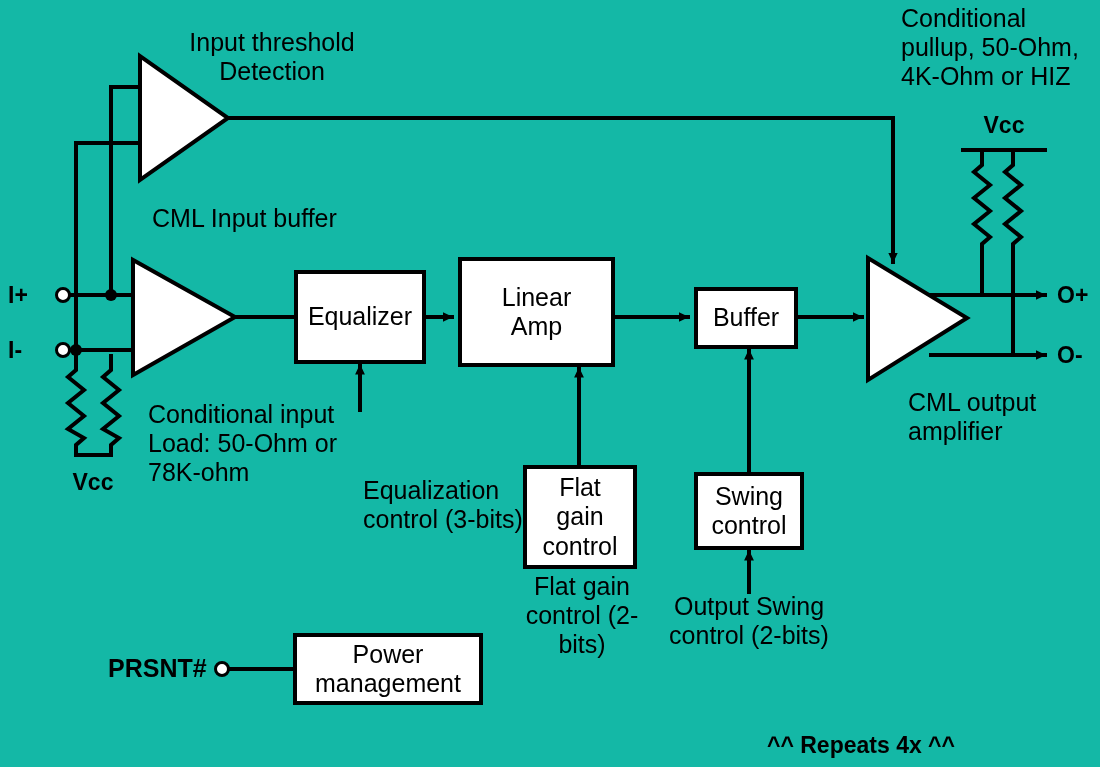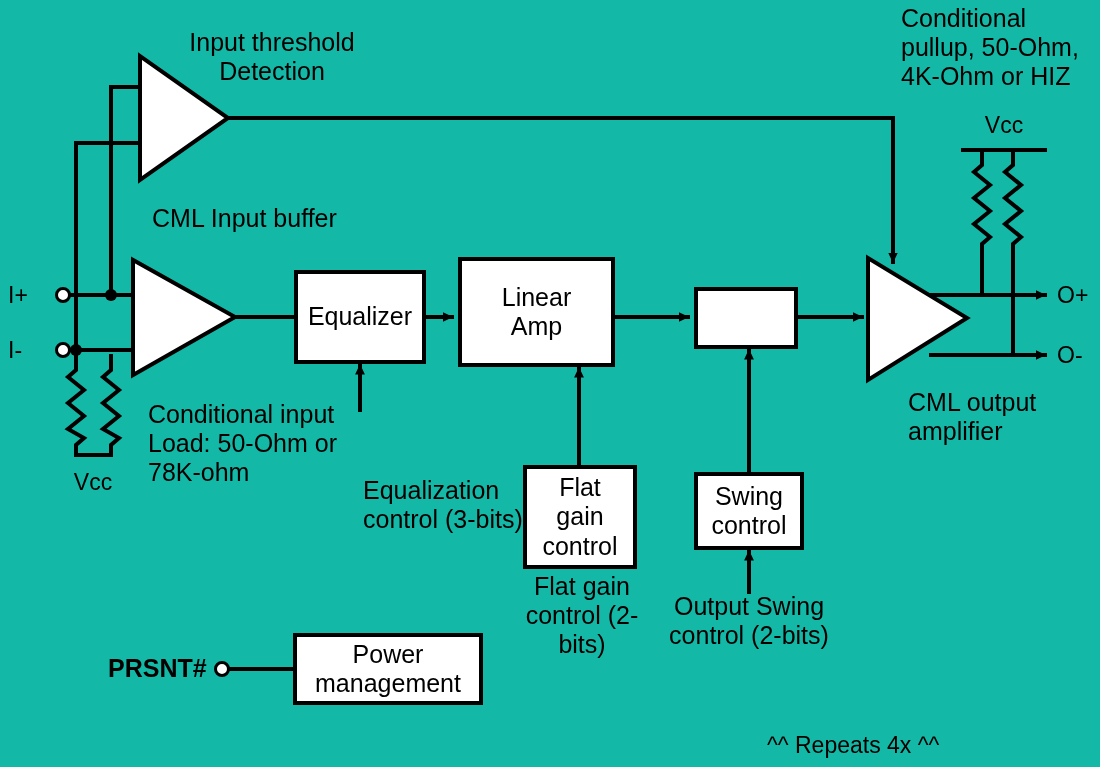--- a/index.html
+++ b/index.html
@@ -13,21 +13,21 @@
   svg#wires{position:absolute;left:0;top:0;width:1100px;height:767px;}
   .lbl{
     position:absolute;
     font-family:"Liberation Sans", sans-serif;
     color:#000000;
     line-height:1.16;
     white-space:pre;
   }
   .t28{font-size:25px;}
   .t26{font-size:23px;}
-  .bold{font-weight:normal;}
+  .bold{font-weight:bold;}
   .ctr{text-align:center;}
   .boxlabel{
     position:absolute;
     display:flex;
     align-items:center;
     justify-content:center;
     text-align:center;
     font-size:25px;
     color:#000000;
     font-family:"Liberation Sans", sans-serif;
@@ -122,20 +122,21 @@
   <div class="lbl t28" style="left:152px;top:204px;">CML Input buffer</div>
 
   <div class="lbl t28" style="left: 908px; top: 388px; white-space: pre-line;">CML output
 amplifier</div>
 
   <div class="boxlabel" style="left:296px;top:272px;width:128px;height:90px;">Equalizer</div>
 
   <div class="boxlabel" style="left: 460px; top: 259px; width: 153px; height: 106px; white-space: pre-line;">Linear
 Amp</div>
 
+  <div class="boxlabel" style="left:696px;top:289px;width:100px;height:58px;">Buffer</div>
 
   <div class="boxlabel" style="left: 525px; top: 467px; width: 110px; height: 100px; white-space: pre-line;">Flat
 gain
 control</div>
 
   <div class="boxlabel" style="left: 696px; top: 474px; width: 106px; height: 74px; white-space: pre-line;">Swing
 control</div>
 
   <div class="boxlabel" style="left: 295px; top: 635px; width: 186px; height: 68px; white-space: pre-line;">Power
 management</div>

